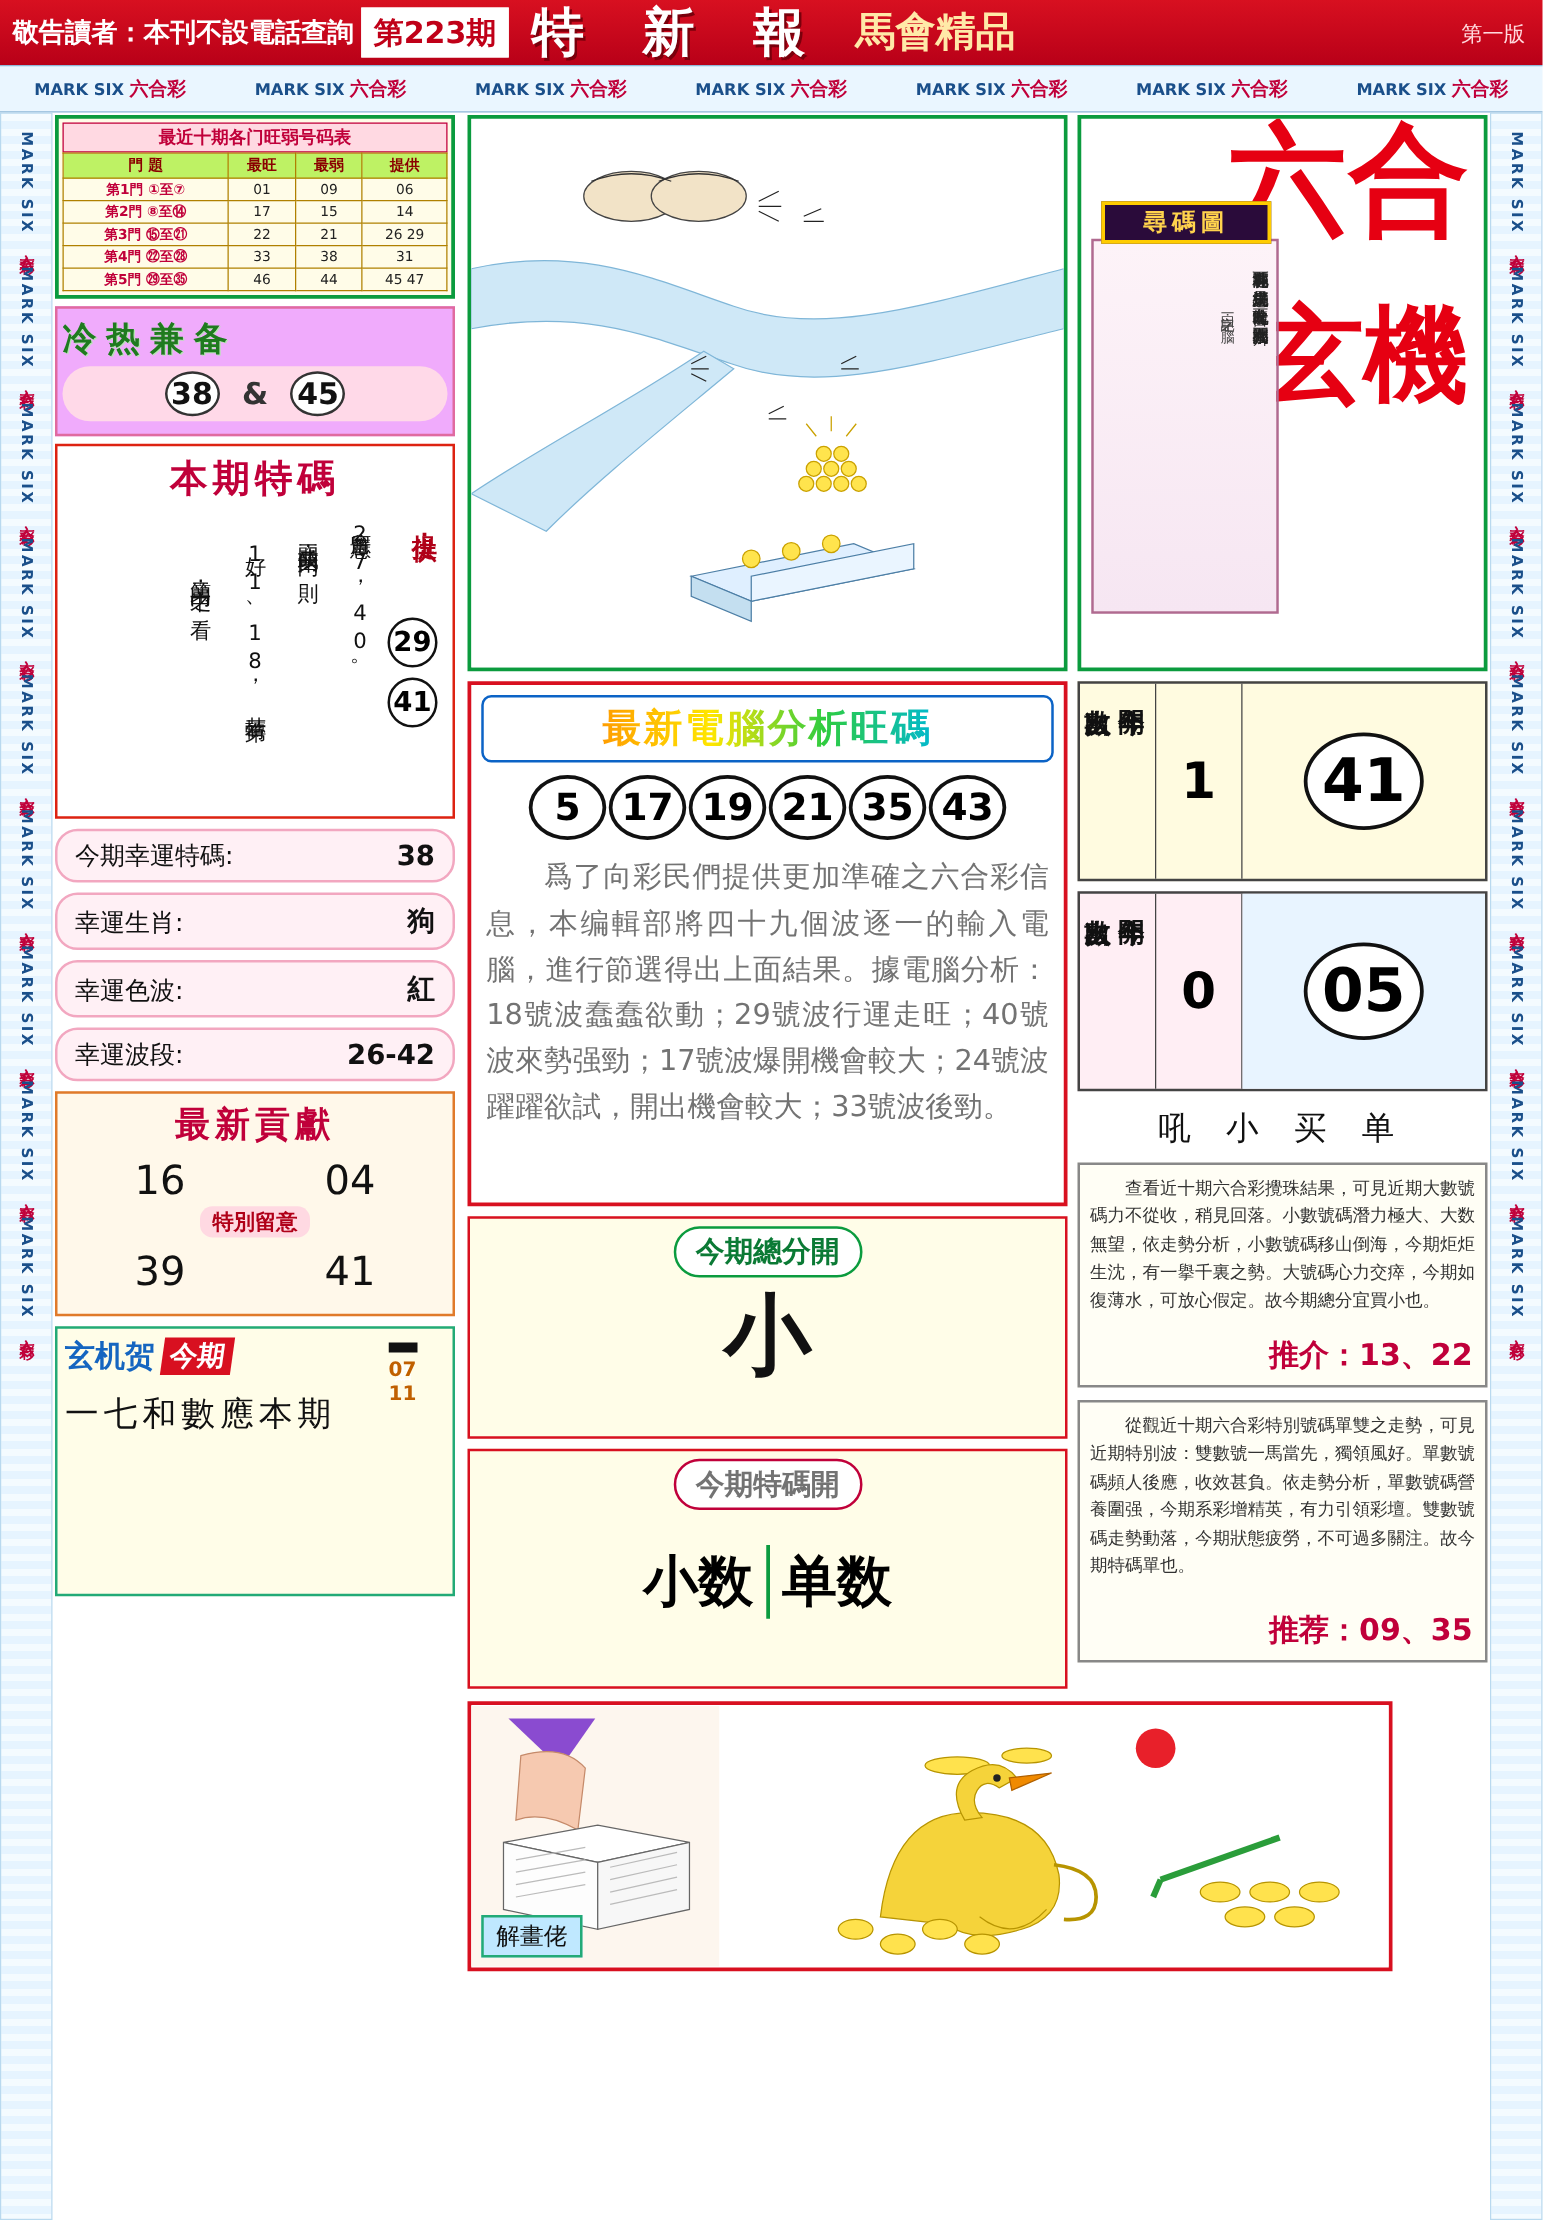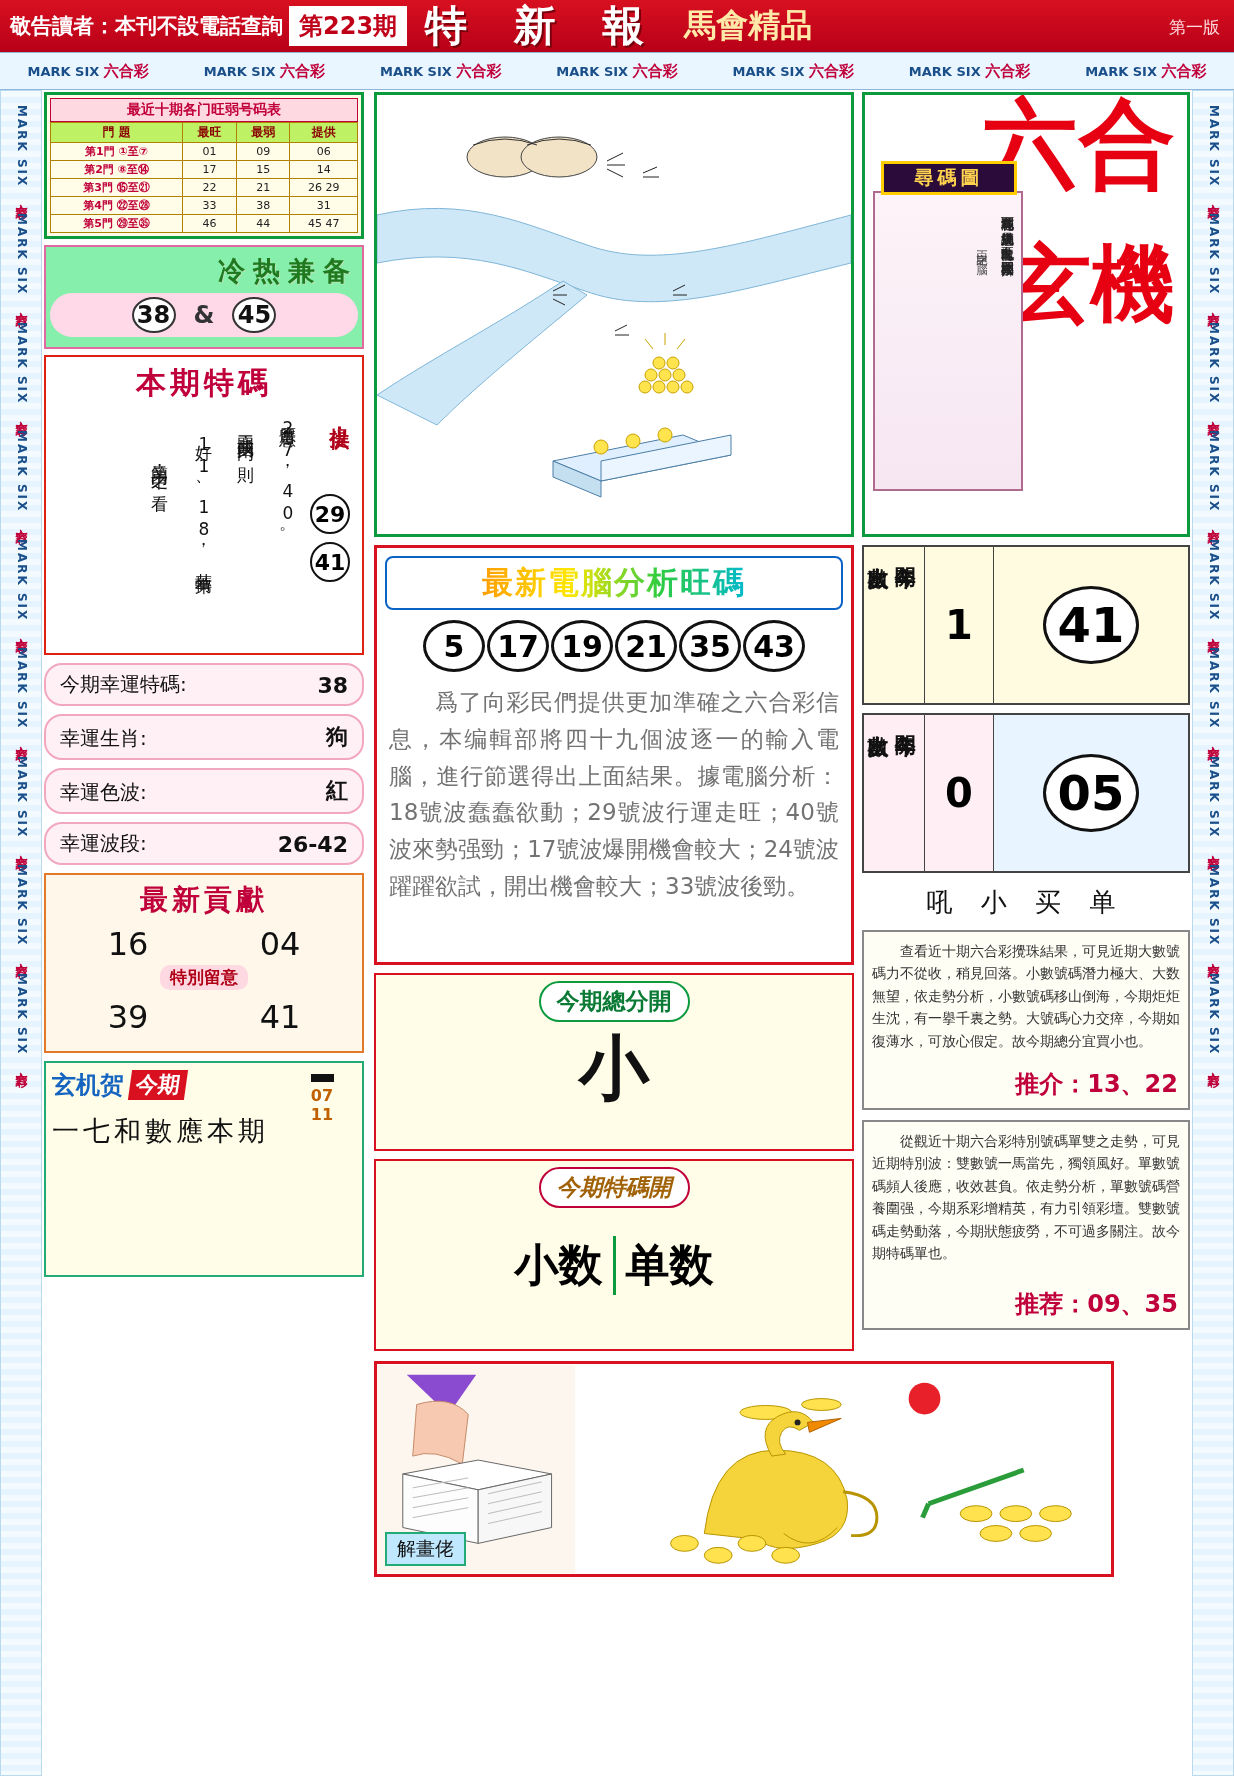--- a/index.html
+++ b/index.html
@@ -83,22 +83,22 @@
     padding:1px 2px;
     margin-top:24px;
   }
   table.t10 td {
     border:1px solid #b08000; text-align:center; padding:1px 2px; color:#222;
   }
   table.t10 td.men { color:#c0003a; font-weight:bold; white-space:nowrap; }
 
   
   .coldhot {
-    margin-top:6px; border:2px solid #e06aa0; background:#86efac;
-    padding:6px 4px 10px; text-align:right; position:relative;
+    margin-top:6px; border:2px solid #e06aa0; background:#f0abfc;
+    padding:6px 4px 10px; text-align:left; position:relative;
   }
   .coldhot .hd {
     font-size:27px; font-weight:bold; color:#1f7a1f; letter-spacing:8px;
     text-shadow:1px 1px 0 #b7e3b7;
   }
   .coldhot .pillrow {
     margin-top:4px; background:#ffd9e8; border-radius:30px; padding:4px 0;
     display:flex; align-items:center; justify-content:center; gap:18px;
   }
   .circ {
@@ -212,21 +212,21 @@
   .analysis p {
     margin:12px 4px 0; font-size:23px; line-height:1.6; color:#737373; text-align:justify;
     text-indent:2em;
   }
 
   .bo-block { margin-top:8px; border:2px solid #d81020; background:#fffde8; padding:6px; }
   .bo-head {
     display:inline-block; background:#fff; border:2px solid #0b9b3e; border-radius:22px;
     color:#0b7a35; font-weight:bold; font-size:23px; padding:3px 16px;
   }
-  .bo-head.red { border-color:#c0003a; color:#a16207;font-style:italic; }
+  .bo-head.red { border-color:#c0003a; color:#737373; }
   .bo-big { text-align:center; font-size:70px; font-weight:bold; color:#111; }
   .bo-two { display:flex; justify-content:center; gap:10px; font-size:44px; font-weight:bold;}
   .bo-two .sep { width:3px; background:#0b9b3e; }
 
   
   .rightcol { position:absolute; left:818px; top:0; width:328px; }
   .hero {
     border:3px solid #0b9b3e; background:#fff; height:445px; position:relative; overflow:hidden;
   }
   .hero .t1 {

